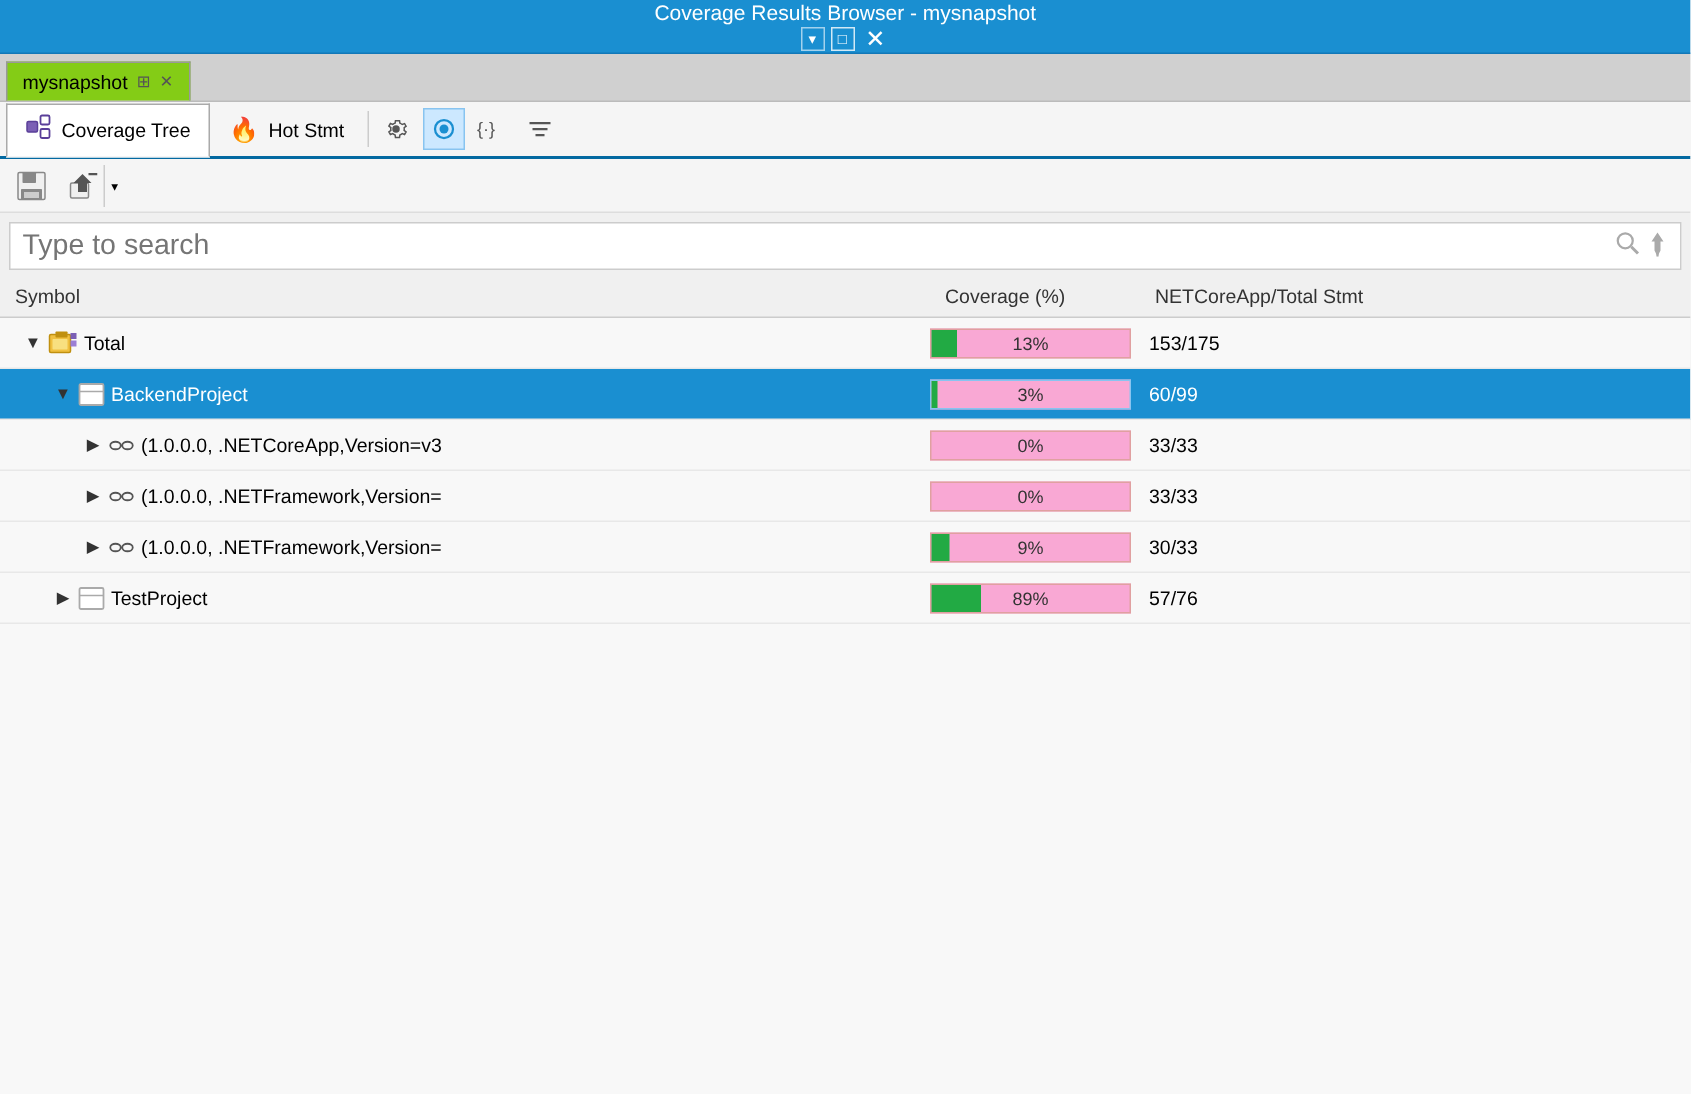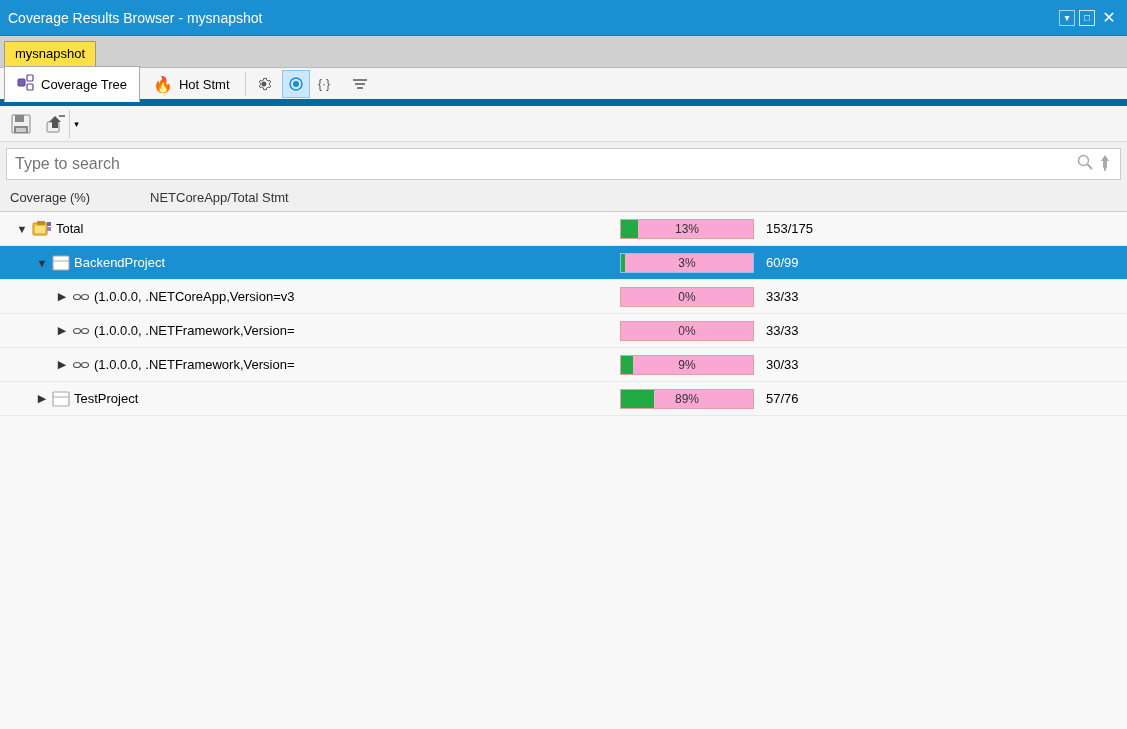--- a/index.html
+++ b/index.html
@@ -9,20 +9,21 @@
     .title-bar {
       background: #1a8fd1;
       height: 36px;
       display: flex;
       align-items: center;
       justify-content: space-between;
       padding: 0 8px;
       color: white;
       font-size: 14px;
       border-bottom: 1px solid #1278b8;
+      flex-direction: column;
     }
     .title-bar-left { display: flex; align-items: center; gap: 6px; }
     .title-bar-controls { display: flex; align-items: center; gap: 4px; }
     .title-bar-btn {
       width: 20px; height: 20px;
       display: flex; align-items: center; justify-content: center;
       color: white; font-size: 14px; cursor: pointer;
     }
     .title-bar-dropdown {
       width: 16px; height: 16px;
@@ -50,30 +51,29 @@
       background: #e8e8e8;
       border: 1px solid #bbb;
       border-bottom: none;
       padding: 4px 10px;
       font-size: 13px;
       cursor: pointer;
       display: flex; align-items: center; gap: 6px;
       height: 26px;
     }
     .tab.active {
-      background: #fde047;
+      background: #84cc16;
       border-color: #999;
-      flex-direction: column;
     }
     .tab-close { color: #555; font-size: 11px; cursor: pointer; }
 
     
     .toolbar-tabs {
       background: #f5f5f5;
-      border-bottom: 7px solid #0369a1;
+      border-bottom: 2px solid #0369a1;
       height: 38px;
       display: flex;
       align-items: center;
       padding: 0 4px;
       gap: 0;
     }
     .toolbar-tab {
       height: 36px;
       padding: 0 12px;
       display: flex; align-items: center; gap: 6px;
@@ -139,21 +139,21 @@
     .search-bar {
       background: white;
       border: 1px solid #ccc;
       margin: 6px 6px 4px 6px;
       height: 32px;
       display: flex; align-items: center;
       padding: 0 8px;
     }
     .search-input {
       flex: 1; border: none; outline: none;
-      font-size: 16px; color: #999;
+      font-size: 19px; color: #999;
       background: transparent;
     }
     .search-icons { display: flex; align-items: center; gap: 4px; }
     .search-icon-btn {
       color: #999; font-size: 16px; cursor: pointer;
     }
 
     
     .table-container {
       background: #f8f8f8;
@@ -343,20 +343,21 @@
         <path d="M7 1 L11 7 H9 V13 L7 17 L5 13 V7 H3 Z" fill="#aaa"></path>
         <line x1="7" y1="13" x2="7" y2="17" stroke="#aaa" stroke-width="1.5"></line>
       </svg>
     </span>
   </div>
 </div>
 
 <div class="main-area">
 
   <div class="table-header">
+    <div class="col-symbol">Symbol</div>
     <div class="col-coverage">Coverage (%)</div>
     <div class="col-uncovered">NETCoreApp/Total Stmt</div>
   </div>
 
   <div class="table-container">
 
     <div class="table-row" id="row-total">
       <div class="cell-symbol indent-1">
         <span class="expand-btn">▼</span>
 

